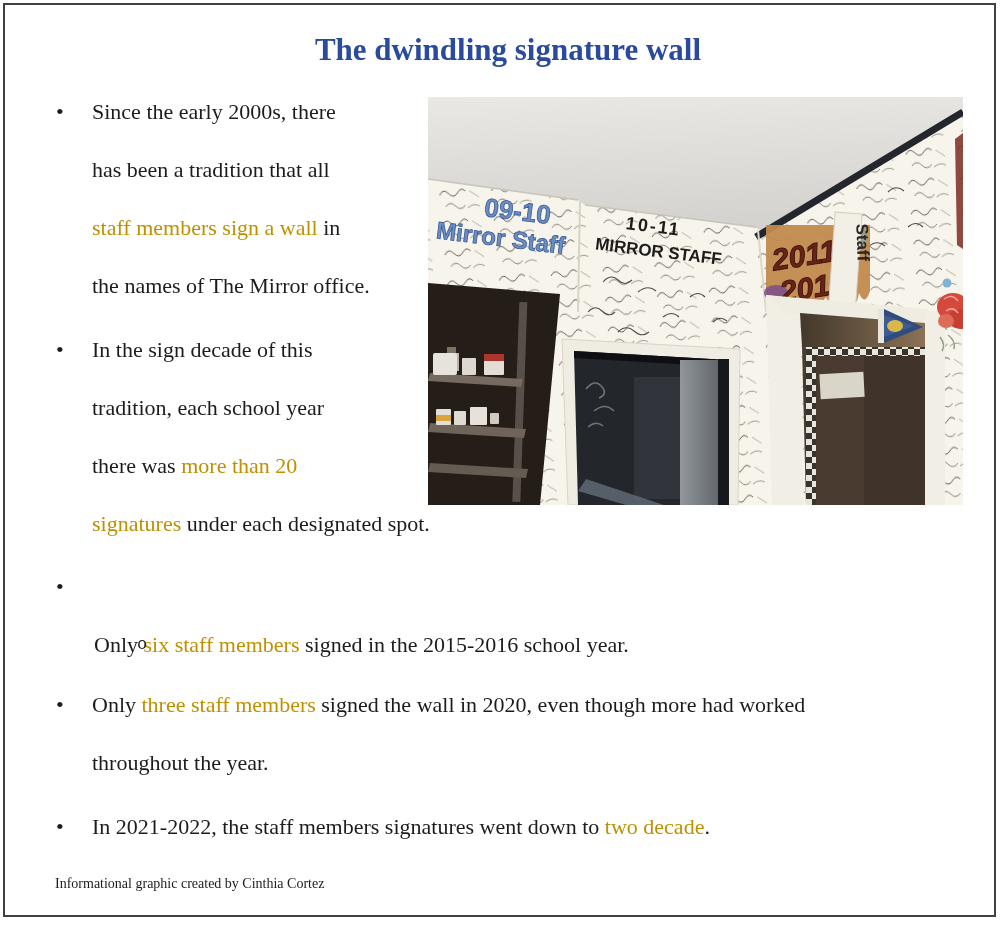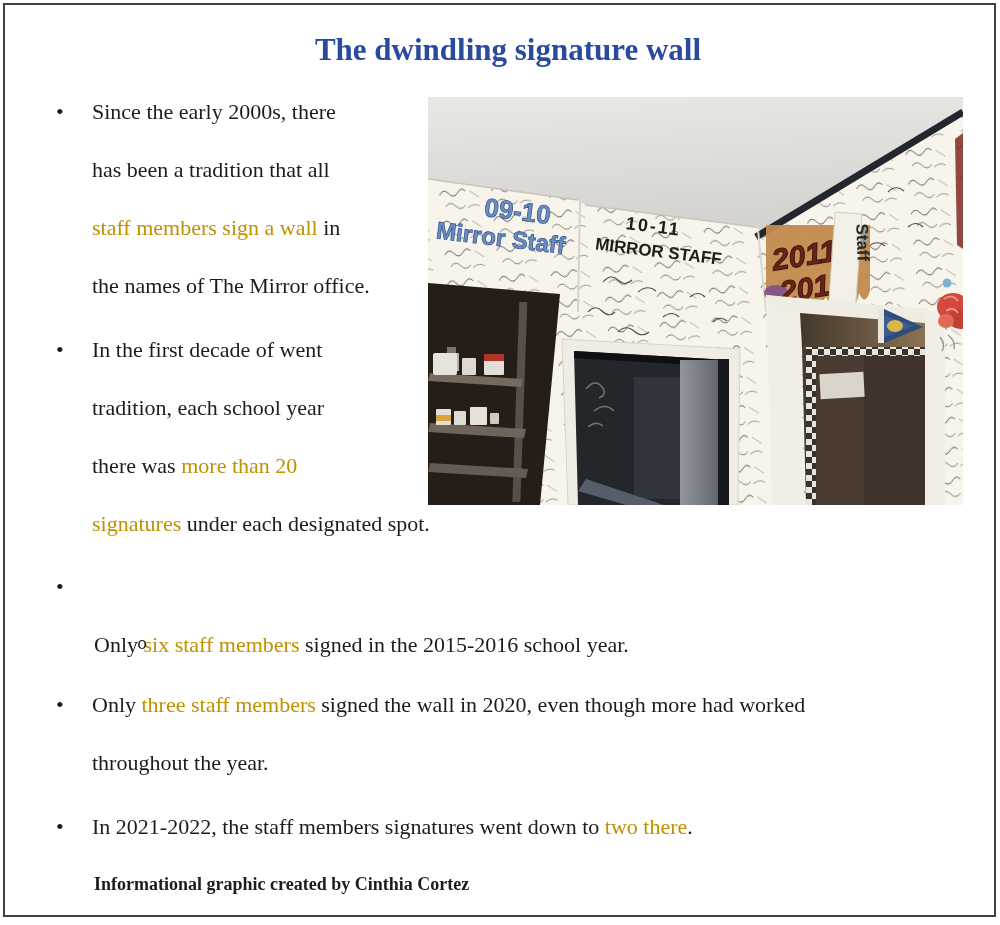--- a/index.html
+++ b/index.html
@@ -24,21 +24,21 @@
   .para{position:absolute;left:0;right:0;}
   .p0{top:83px}.p1{top:321px}.p2{top:558px}.p3{top:616px}.p4{top:676px}.p5{top:798px}
   .line{position:relative;height:58px;line-height:58px;white-space:nowrap;font-size:22px;}
   .marker{position:absolute;left:56px;top:0;font-size:22px;}
   .marker.m2{left:137px;font-family:"Liberation Mono","DejaVu Sans Mono",monospace;font-size:17px;}
   .segs{margin-left:92px;display:inline-block;}
   .l2 .segs{margin-left:94px;}
   .hl{color:var(--gold,#bf9000);}
   .footer{
     position:absolute;top:855px;left:55px;height:58px;line-height:58px;
-    font-weight:bold;font-size:18px;white-space:nowrap;margin-left:39px;
+    font-weight:normal;font-size:14px;white-space:nowrap;
   }
   .photo{
     position:absolute;left:428px;top:97px;width:535px;height:408px;
     overflow:hidden;background:#f7f4ec;
   }
   .photo svg{display:block;}
 </style>
 </head>
 <body style="--title: #2a4a9d; --gold: #bf9000; --ink: #1c1c1c; --border: #3e4146;">
 
@@ -47,37 +47,37 @@
 <h1 class="title">The dwindling signature wall</h1>
 
 <div class="bullets">
     <div class="para p0">
       <div class="line"><span class="marker">•</span><span class="segs"><span>Since the early 2000s, there</span></span></div>
       <div class="line"><span class="segs"><span>has been a tradition that all</span></span></div>
       <div class="line"><span class="segs"><span class="hl">staff members sign a wall</span><span> in</span></span></div>
       <div class="line"><span class="segs"><span>the names of The Mirror office.</span></span></div>
     </div>
     <div class="para p1">
-      <div class="line"><span class="marker">•</span><span class="segs"><span>In the first decade of went</span></span></div>
+      <div class="line"><span class="marker">•</span><span class="segs"><span>In the sign decade of this</span></span></div>
       <div class="line"><span class="segs"><span>tradition, each school year</span></span></div>
       <div class="line"><span class="segs"><span>there was </span><span class="hl">more than 20</span></span></div>
       <div class="line"><span class="segs"><span class="hl">signatures</span><span> under each designated spot.</span></span></div>
     </div>
     <div class="para p2">
       <div class="line"><span class="marker">•</span></div>
     </div>
     <div class="para p3">
       <div class="line l2"><span class="marker m2">o</span><span class="segs"><span>Only </span><span class="hl">six staff members</span><span> signed in the 2015-2016 school year.</span></span></div>
     </div>
     <div class="para p4">
       <div class="line"><span class="marker">•</span><span class="segs"><span>Only </span><span class="hl">three staff members</span><span> signed the wall in 2020, even though more had worked</span></span></div>
       <div class="line"><span class="segs"><span>throughout the year.</span></span></div>
     </div>
     <div class="para p5">
-      <div class="line"><span class="marker">•</span><span class="segs"><span>In 2021-2022, the staff members signatures went down to </span><span class="hl">two there</span><span>.</span></span></div>
+      <div class="line"><span class="marker">•</span><span class="segs"><span>In 2021-2022, the staff members signatures went down to </span><span class="hl">two decade</span><span>.</span></span></div>
     </div>
   </div>
 
 <div class="footer">Informational graphic created by Cinthia Cortez</div>
 
 <div class="photo">
   <svg width="535" height="408" viewBox="0 0 535 408">
     <defs>
       <pattern id="scr" width="52" height="30" patternUnits="userSpaceOnUse" patternTransform="rotate(-5)">
         <path d="M3 9 q4 -7 9 -1 t9 0 t8 -1" stroke="#2f2b27" stroke-width="1" fill="none" opacity="0.75"></path>

